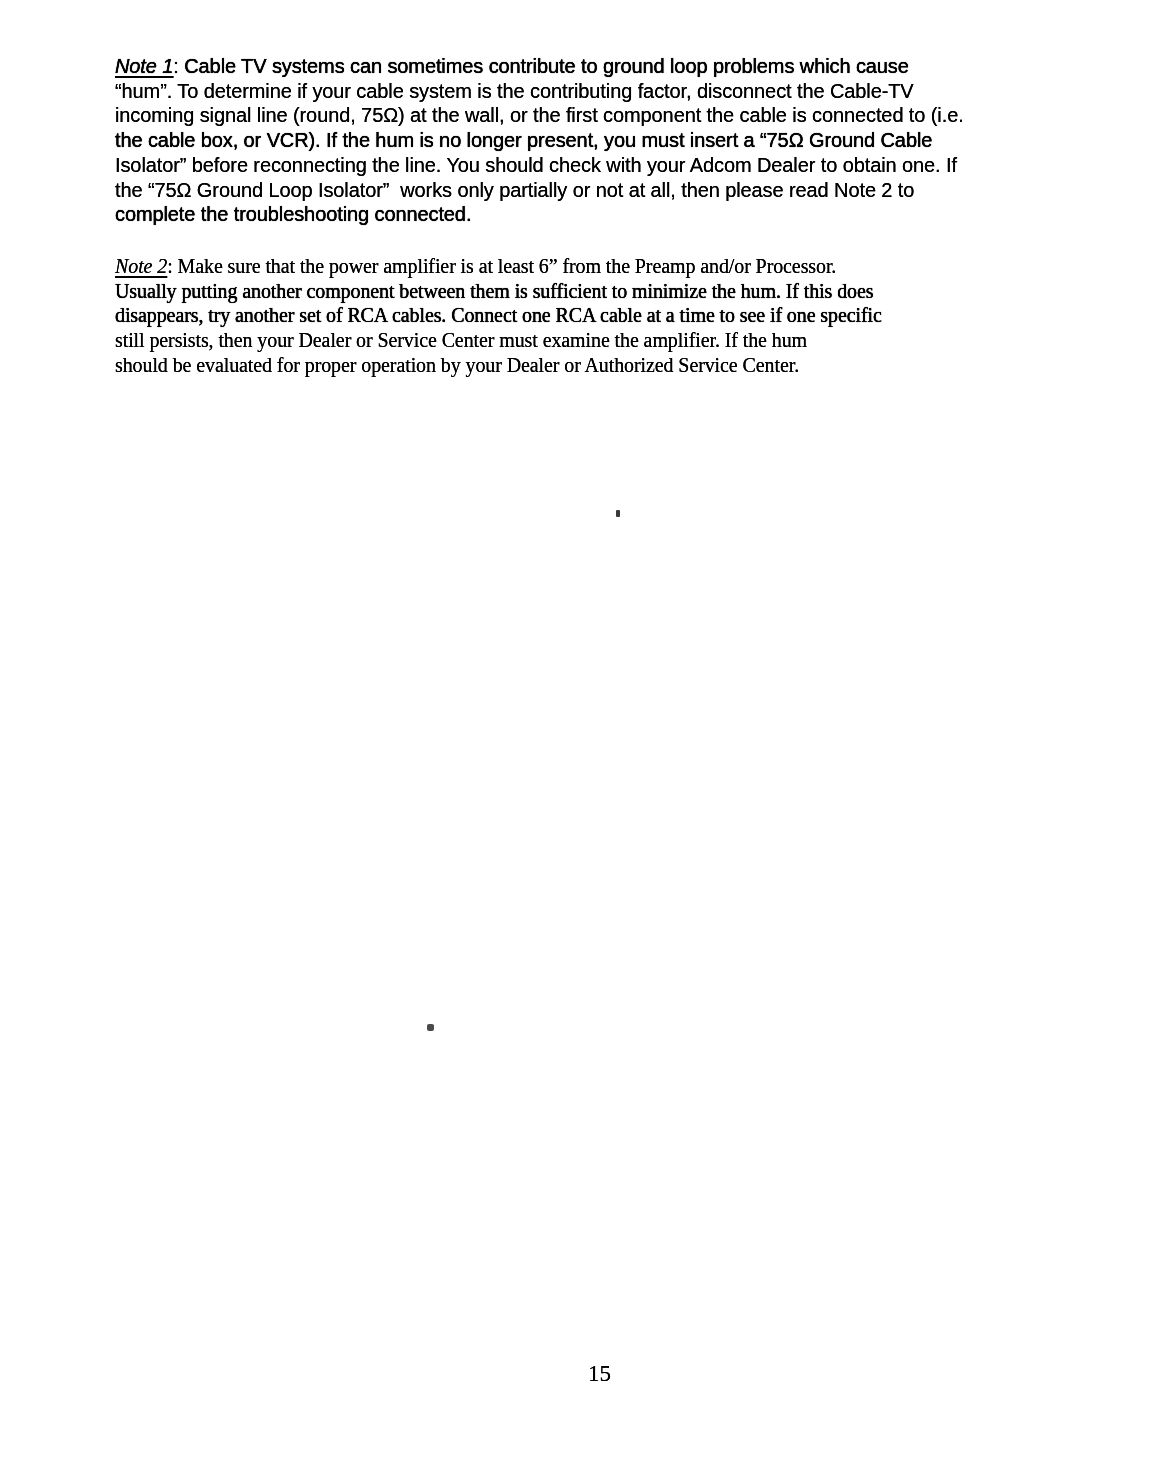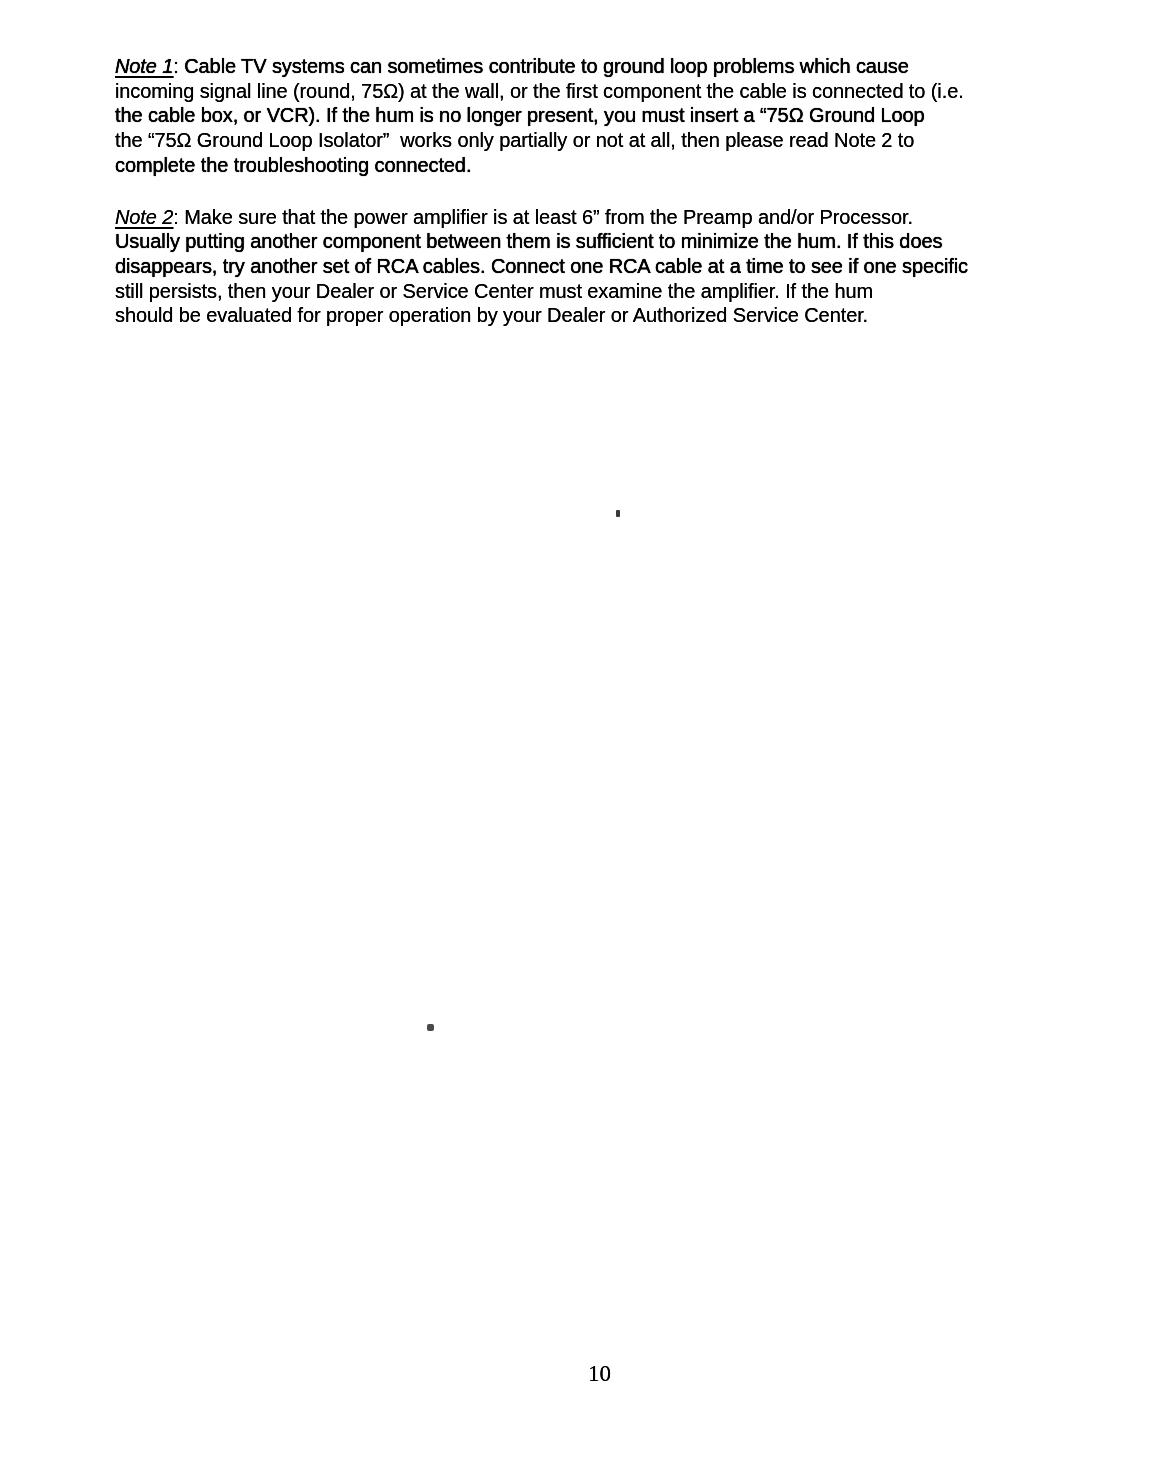--- a/index.html
+++ b/index.html
@@ -21,20 +21,21 @@
     left: 115px;
     top: 54px;
     width: 995px;
   }
   .paragraph {
     margin: 0;
     padding: 0;
   }
   .paragraph.second {
     margin-top: 27px;
+    font-family: Liberation Serif, serif;
   }
   .line {
     font-size: 20px;
     line-height: 24.7px;
     white-space: pre;
     letter-spacing: -0.1px;
     text-shadow: 0 0 0.35px #000;
   }
   .line.heavy {
     text-shadow: 0 0 0.9px #000, 0 0 0.4px #000;
@@ -76,34 +77,36 @@
 </style>
 </head>
 <body>
 
 <div class="page">
 
   <div class="text-block">
 
     <div class="paragraph first">
       <div class="line heavy"><span class="note-label">Note 1</span><span>: Cable TV systems can sometimes contribute to ground loop problems which cause</span></div>
+      <div class="line">“hum”. To determine if your cable system is the contributing factor, disconnect the Cable-TV</div>
       <div class="line">incoming signal line (round, 75Ω) at the wall, or the first component the cable is connected to (i.e.</div>
-      <div class="line heavy">the cable box, or VCR). If the hum is no longer present, you must insert a “75Ω Ground Loop</div>
+      <div class="line heavy">the cable box, or VCR). If the hum is no longer present, you must insert a “75Ω Ground Cable</div>
+      <div class="line">Isolator” before reconnecting the line. You should check with your Adcom Dealer to obtain one. If</div>
       <div class="line">the “75Ω Ground Loop Isolator”  works only partially or not at all, then please read Note 2 to</div>
       <div class="line heavy">complete the troubleshooting connected.</div>
     </div>
 
     <div class="paragraph second">
       <div class="line"><span class="note-label">Note 2</span><span>: Make sure that the power amplifier is at least 6” from the Preamp and/or Processor.</span></div>
       <div class="line heavy">Usually putting another component between them is sufficient to minimize the hum. If this does</div>
       <div class="line heavy">disappears, try another set of RCA cables. Connect one RCA cable at a time to see if one specific</div>
       <div class="line">still persists, then your Dealer or Service Center must examine the amplifier. If the hum</div>
       <div class="line">should be evaluated for proper operation by your Dealer or Authorized Service Center.</div>
     </div>
 
   </div>
 
   <div class="speck speck1"></div>
   <div class="speck speck2"></div>
 
-  <div class="page-number">10</div>
+  <div class="page-number">15</div>
 
 </div>
 
 </body></html>

